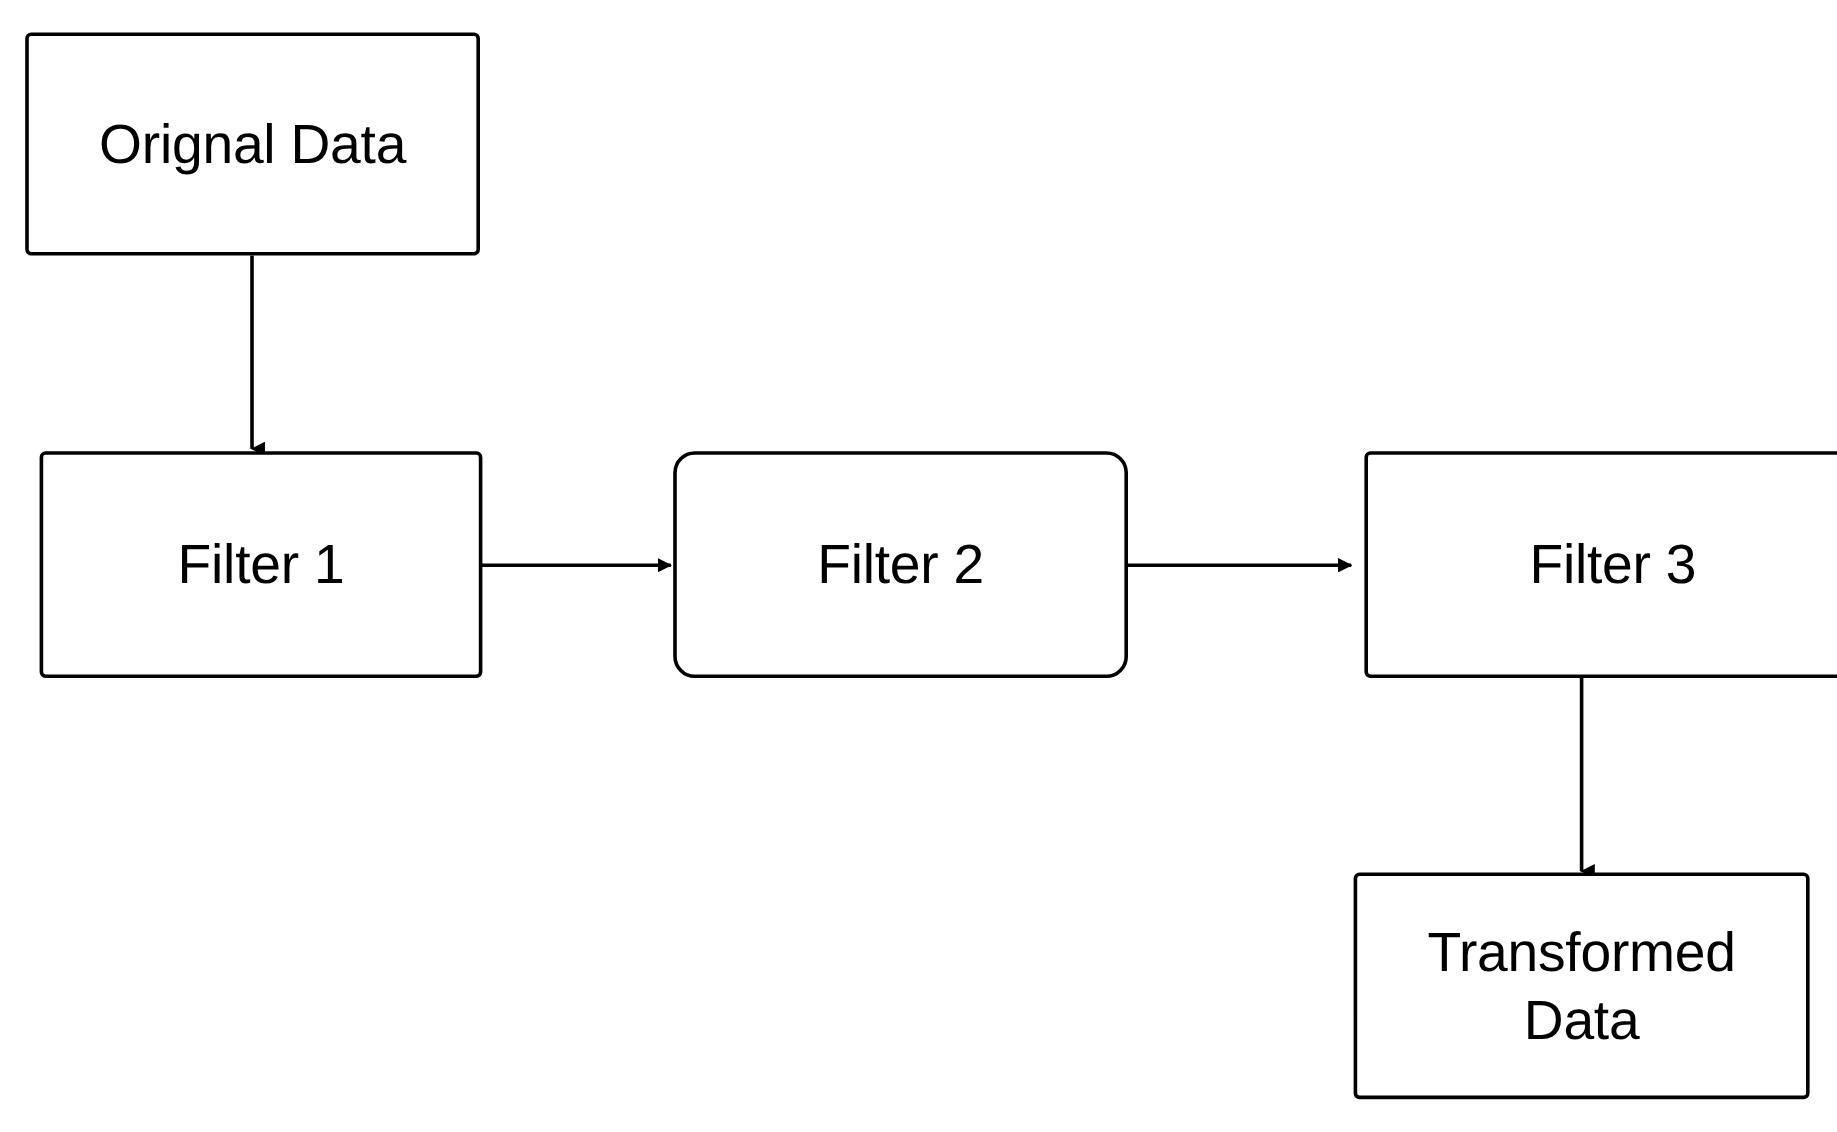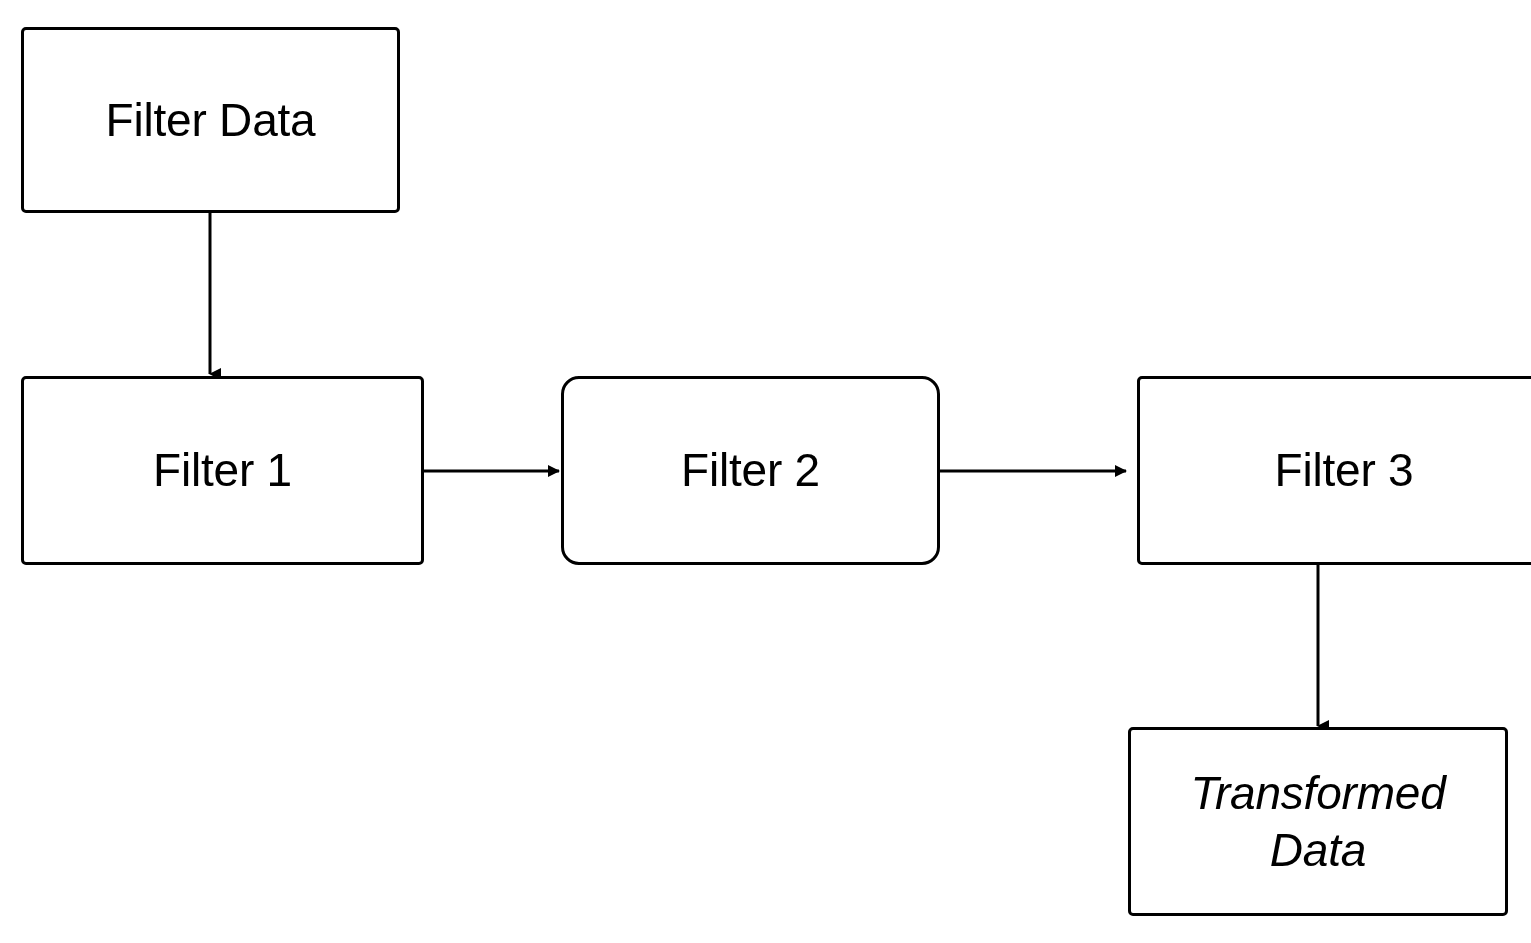--- a/index.html
+++ b/index.html
@@ -60,33 +60,33 @@
 
     <g id="edges-group">
         <line x1="210" y1="213" x2="210" y2="374" stroke="#000000" stroke-width="3" marker-end="url(#arrow-down)"></line>
         <line x1="400" y1="471" x2="559" y2="471" stroke="#000000" stroke-width="3" marker-end="url(#arrow-right)"></line>
         <line x1="940" y1="471" x2="1126" y2="471" stroke="#000000" stroke-width="3" marker-end="url(#arrow-right)"></line>
         <line x1="1318" y1="565" x2="1318" y2="726" stroke="#000000" stroke-width="3" marker-end="url(#arrow-down)"></line>
       </g>
   </svg>
 
   <div class="node" id="node-0" style="left: 21px; top: 27px; width: 379px; height: 186px; border-color: rgb(0, 0, 0); background: rgb(255, 255, 255);">
-    <span class="node-label">Filter Data</span>
+    <span class="node-label">Orignal Data</span>
   </div>
 
-  <div class="node" id="node-1" style="left: 21px; top: 376px; width: 403px; height: 189px; border-color: rgb(0, 0, 0); background: rgb(255, 255, 255);">
+  <div class="node" id="node-1" style="left: 33px; top: 376px; width: 369px; height: 189px; border-color: rgb(0, 0, 0); background: rgb(255, 255, 255);">
     <span class="node-label">Filter 1</span>
   </div>
 
   <div class="node" id="node-2" style="left: 561px; top: 376px; width: 379px; height: 189px; border-color: rgb(0, 0, 0); background: rgb(255, 255, 255); border-radius: 18px;">
     <span class="node-label">Filter 2</span>
   </div>
 
   <div class="node" id="node-3" style="left: 1137px; top: 376px; width: 414px; height: 189px; border-color: rgb(0, 0, 0); background: rgb(255, 255, 255);">
     <span class="node-label">Filter 3</span>
   </div>
 
-  <div class="node" id="node-4" style="left: 1128px; top: 727px; width: 380px; height: 189px; border-color: rgb(0, 0, 0); background: rgb(255, 255, 255); font-style: italic;">
+  <div class="node" id="node-4" style="left: 1128px; top: 727px; width: 380px; height: 189px; border-color: rgb(0, 0, 0); background: rgb(255, 255, 255);">
     <span class="node-label">Transformed
 Data</span>
   </div>
 
 </div>
 
 </body></html>

